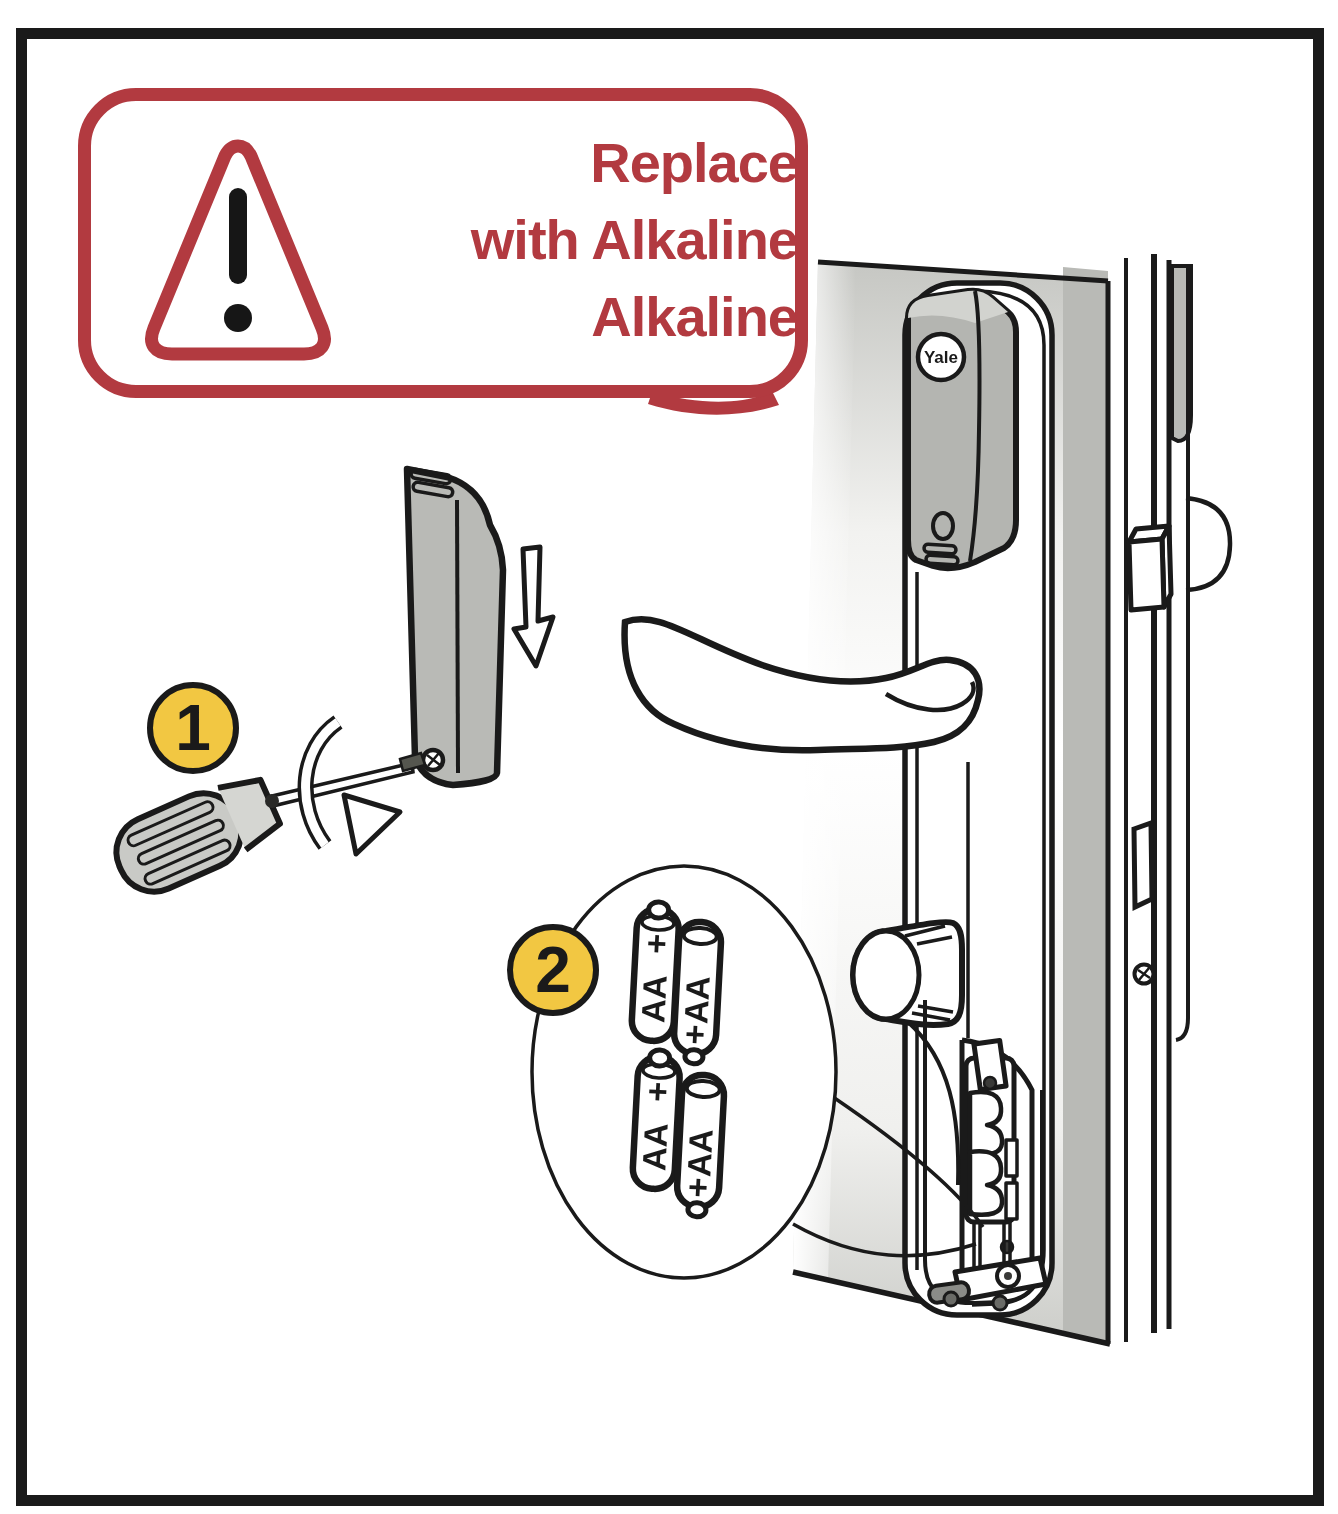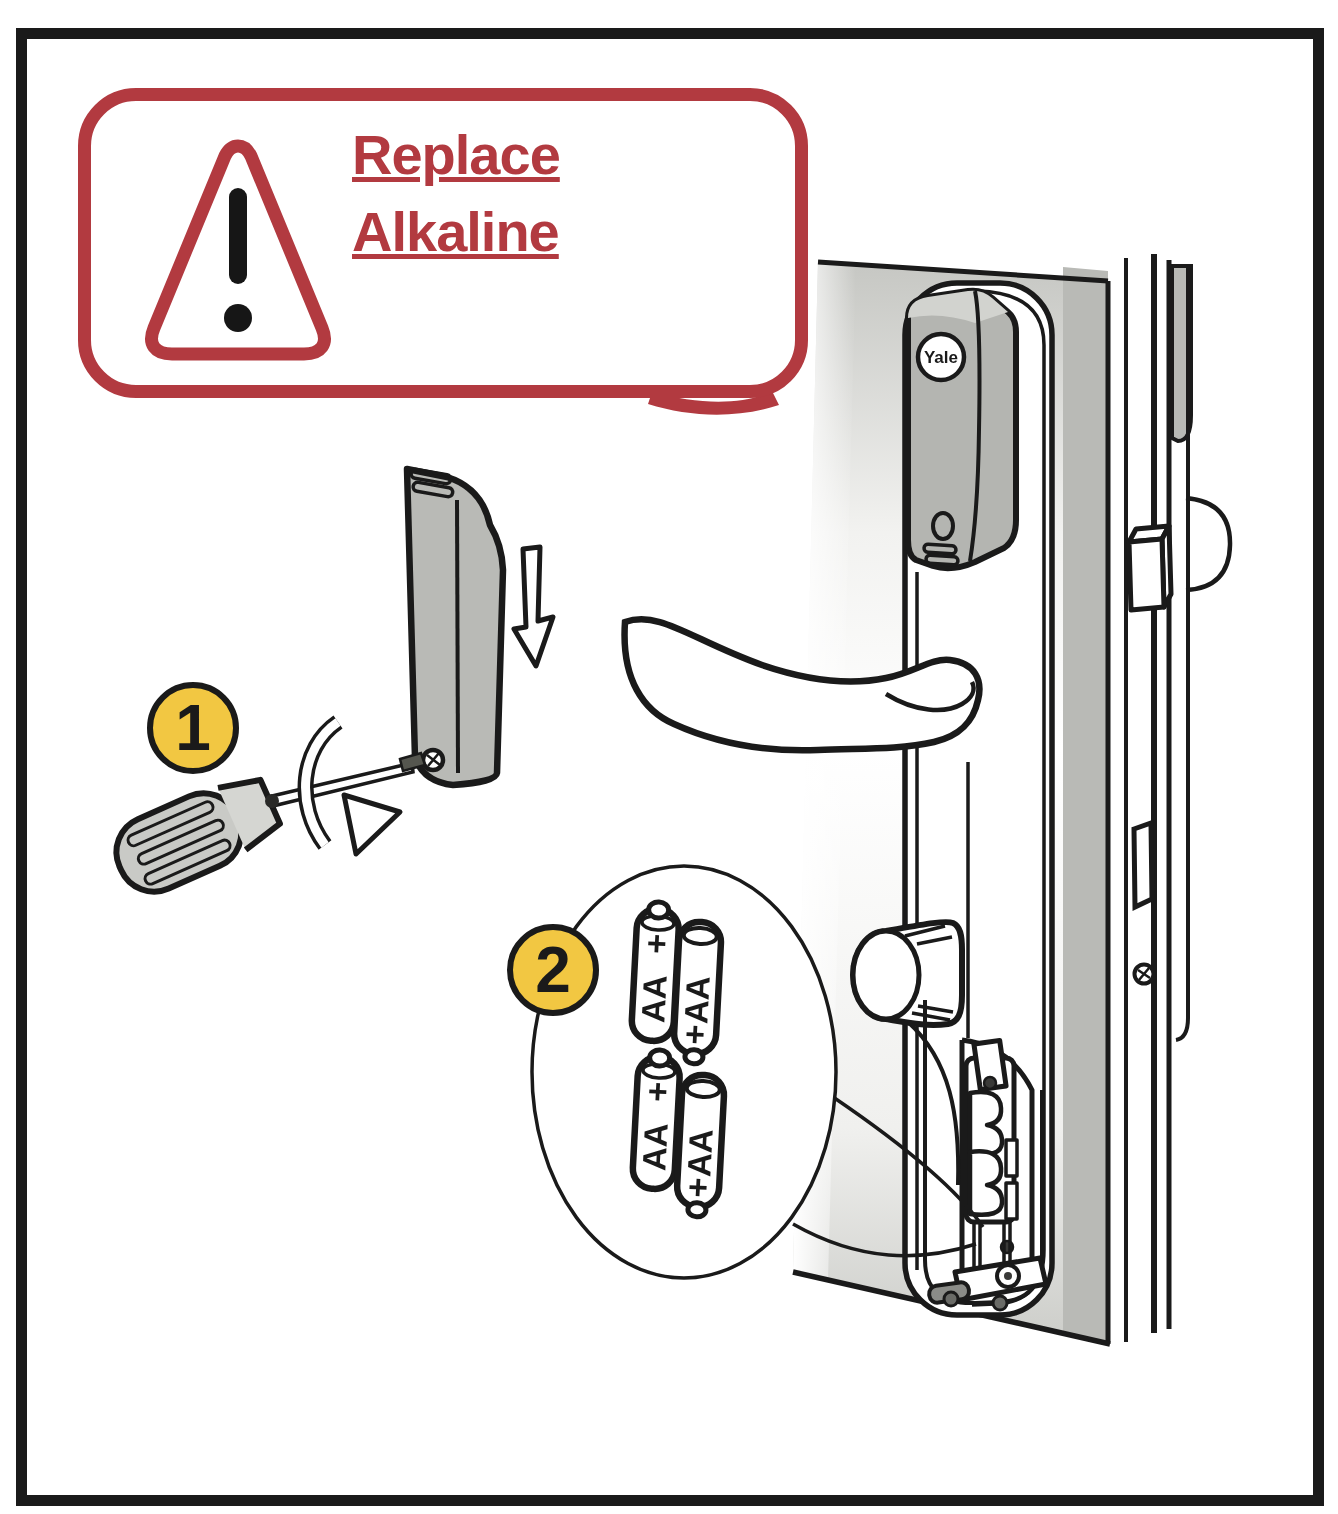--- a/index.html
+++ b/index.html
@@ -9,23 +9,23 @@
   html,body{margin:0;padding:0;background:#ffffff;}
   body{width:1338px;height:1514px;position:relative;overflow:hidden;
        font-family:"Liberation Sans","DejaVu Sans",sans-serif;}
   .frame{position:absolute;left:16px;top:28px;width:1308px;height:1478px;
          box-sizing:border-box;border:11px solid var(--ink);background:transparent;}
   #art{position:absolute;left:0;top:0;}
   .warning-box{position:absolute;left:78px;top:88px;width:730px;height:310px;
          box-sizing:border-box;border:13px solid var(--red);border-radius:58px;
          background:#ffffff;}
   .warning-triangle{position:absolute;left:138px;top:130px;}
-  .warning-text{position:absolute;left:352px;top:116px;width:446px;
-         text-align:left;color:var(--red);font-weight:bold;
-         font-size:56px;line-height:77px;letter-spacing:-1px;text-decoration:underline;}
+  .warning-text{position:absolute;left:352px;top:124px;width:446px;
+         text-align:right;color:var(--red);font-weight:bold;
+         font-size:56px;line-height:77px;letter-spacing:-1px;}
   .badge{position:absolute;width:92px;height:92px;border-radius:50%;
          background:var(--yellow);border:6px solid var(--ink);box-sizing:border-box;
          display:flex;align-items:center;justify-content:center;
          font-size:64px;font-weight:bold;color:var(--ink);}
   .badge-1{left:147px;top:682px;}
   .badge-2{left:507px;top:924px;}
   svg text{font-family:"Liberation Sans","DejaVu Sans",sans-serif;}
   .aa-label{font-size:33px;font-weight:bold;fill:var(--ink);}
   .plus-label{font-size:34px;font-weight:bold;fill:var(--ink);}
   .yale-label{font-size:17px;font-weight:bold;fill:var(--ink);}
@@ -229,20 +229,21 @@
 
 <svg class="warning-triangle" width="200" height="235" viewBox="0 0 200 235">
   <path d="M100,16 Q108,16 113,26 L184,198 Q189,210 184,217 Q179,224 166,224 L34,224
            Q21,224 16,217 Q11,210 16,198 L87,26 Q92,16 100,16 Z" fill="#ffffff" stroke="var(--red)" stroke-width="13" stroke-linejoin="round"></path>
   <rect x="91" y="58" width="18" height="96" rx="9" fill="#161616"></rect>
   <circle cx="100" cy="188" r="14" fill="#161616"></circle>
 </svg>
 
 <div class="warning-text">
   <div>Replace</div>
+  <div>with Alkaline</div>
   <div>Alkaline</div>
 </div>
 
 <div class="badge badge-1">
   <span>1</span>
 </div>
 <div class="badge badge-2">
   <span>2</span>
 </div>
 

